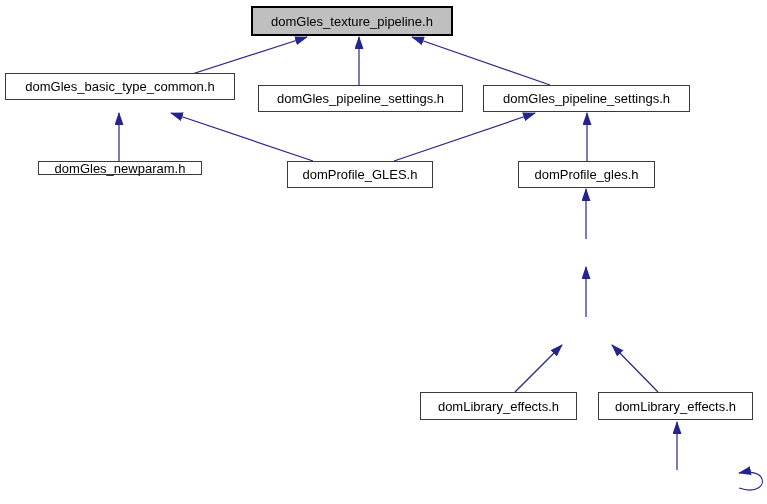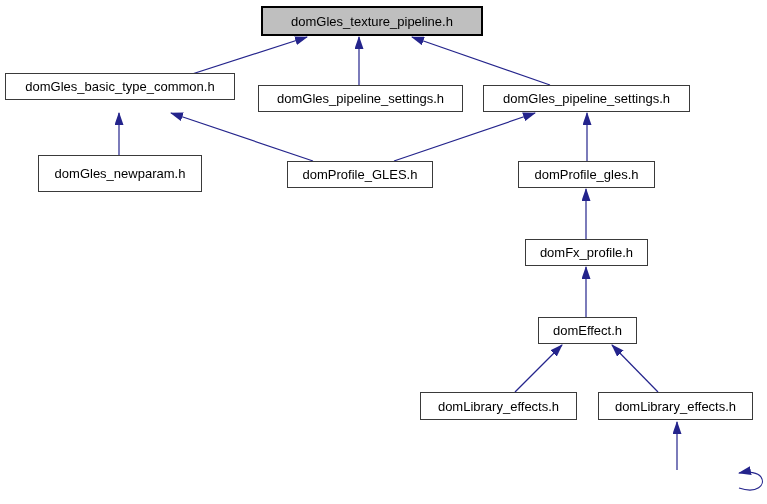--- a/index.html
+++ b/index.html
@@ -67,36 +67,34 @@
     <line x1="394" y1="161" x2="535" y2="113" marker-end="url(#arrow)"></line>
     <line x1="587" y1="161" x2="587" y2="113" marker-end="url(#arrow)"></line>
     <line x1="586" y1="239" x2="586" y2="189" marker-end="url(#arrow)"></line>
     <line x1="586" y1="317" x2="586" y2="267" marker-end="url(#arrow)"></line>
     <line x1="515" y1="392" x2="562" y2="345" marker-end="url(#arrow)"></line>
     <line x1="658" y1="392" x2="612" y2="345" marker-end="url(#arrow)"></line>
     <line x1="677" y1="470" x2="677" y2="422" marker-end="url(#arrow)"></line>
     <path class="loop" d="M 739 488 C 757 494, 766 485, 761 477 C 758 472.5, 749 471, 739 473" marker-end="url(#arrow)"></path>
   </svg>
 
-  <div class="node highlight" style="left:261px;top:6px;width:222px;height:30px">domGles_texture_pipeline.h</div>
+  <div class="node highlight" style="left:251px;top:6px;width:202px;height:30px">domGles_texture_pipeline.h</div>
 
   <div class="node" style="left:5px;top:73px;width:230px;height:27px">domGles_basic_type_common.h</div>
 
   <div class="node" style="left:258px;top:85px;width:205px;height:27px">domGles_pipeline_settings.h</div>
 
   <div class="node" style="left:483px;top:85px;width:207px;height:27px">domGles_pipeline_settings.h</div>
 
-  <div class="node" style="left:38px;top:155px;width:164px;height:37px">domGles_newparam.h</div>
+  <div class="node" style="left:38px;top:161px;width:164px;height:14px">domGles_newparam.h</div>
 
   <div class="node" style="left:287px;top:161px;width:146px;height:27px">domProfile_GLES.h</div>
 
   <div class="node" style="left:518px;top:161px;width:137px;height:27px">domProfile_gles.h</div>
 
-  <div class="node" style="left:525px;top:239px;width:123px;height:27px">domFx_profile.h</div>
 
-  <div class="node" style="left:538px;top:317px;width:99px;height:27px">domEffect.h</div>
 
   <div class="node" style="left:420px;top:392px;width:157px;height:28px">domLibrary_effects.h</div>
 
   <div class="node" style="left:598px;top:392px;width:155px;height:28px">domLibrary_effects.h</div>
 
 
 </div>
 
 </body></html>

